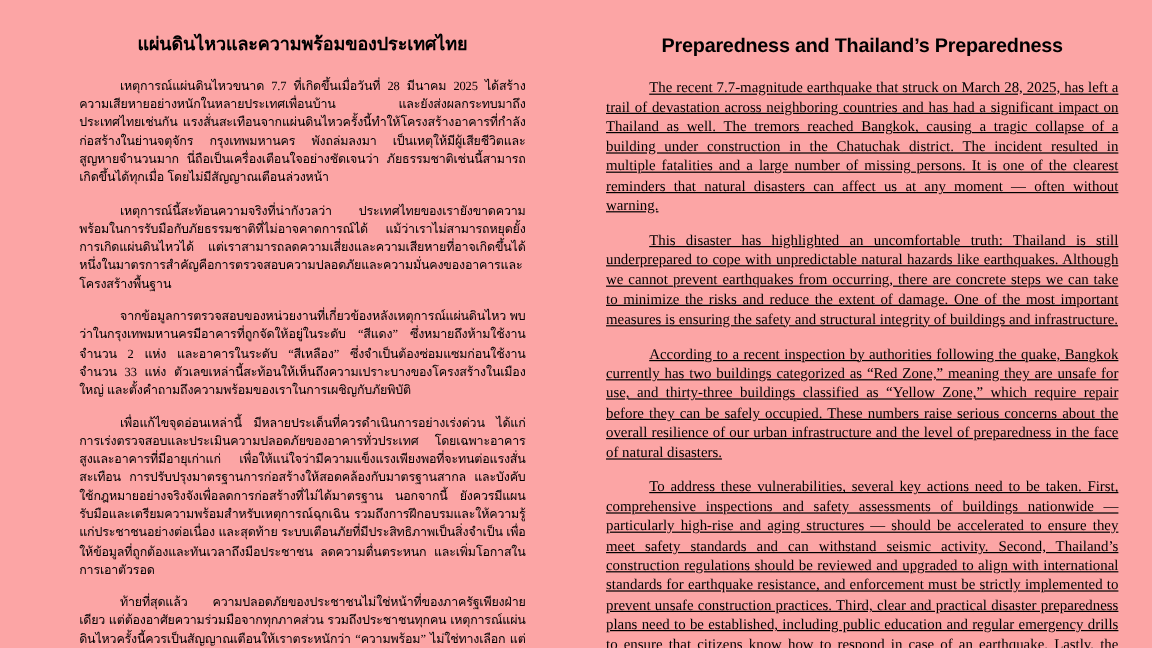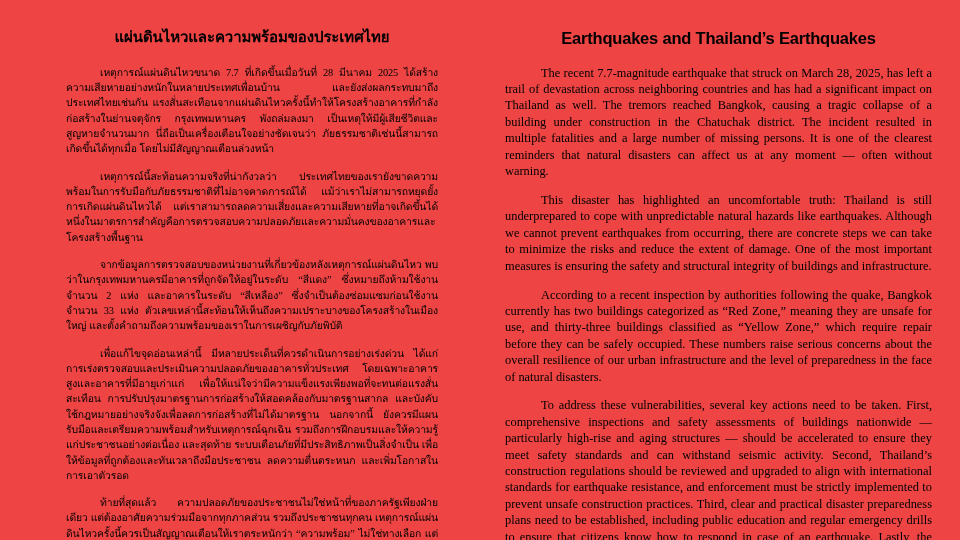--- a/index.html
+++ b/index.html
@@ -13,21 +13,21 @@
     overflow: hidden;
     font-family: "Liberation Serif", "DejaVu Serif", serif;
     color: #000000;
     -webkit-font-smoothing: antialiased;
   }
 
   .page {
     position: relative;
     width: 960px;
     height: 540px;
-    background: #ef4444;
+    background: #fca5a5;
     box-sizing: border-box;
     display: flex;
     align-items: center;
   }
 
   
   .column {
     box-sizing: border-box;
     height: 540px;
   }
@@ -80,20 +80,21 @@
     word-spacing: 0.4px;
     margin-bottom: 12px;
   }
 
   .body-english .para {
     font-family: "Liberation Serif", "DejaVu Serif", serif;
     font-size: 12.4px;
     line-height: 16.4px;
     margin-bottom: 12.5px;
     text-indent: 36px;
+    text-decoration: underline;
   }
 
   .body-english .para:last-child,
   .body-thai .para:last-child {
     margin-bottom: 0;
   }
 </style>
 </head>
 <body>
 
@@ -104,21 +105,21 @@
     <div class="body-thai">
       <p class="para">เหตุการณ์แผ่นดินไหวขนาด 7.7 ที่เกิดขึ้นเมื่อวันที่ 28 มีนาคม 2025 ได้สร้างความเสียหายอย่างหนักในหลายประเทศเพื่อนบ้าน และยังส่งผลกระทบมาถึงประเทศไทยเช่นกัน แรงสั่นสะเทือนจากแผ่นดินไหวครั้งนี้ทำให้โครงสร้างอาคารที่กำลังก่อสร้างในย่านจตุจักร กรุงเทพมหานคร พังถล่มลงมา เป็นเหตุให้มีผู้เสียชีวิตและสูญหายจำนวนมาก นี่ถือเป็นเครื่องเตือนใจอย่างชัดเจนว่า ภัยธรรมชาติเช่นนี้สามารถเกิดขึ้นได้ทุกเมื่อ โดยไม่มีสัญญาณเตือนล่วงหน้า</p>
       <p class="para">เหตุการณ์นี้สะท้อนความจริงที่น่ากังวลว่า ประเทศไทยของเรายังขาดความพร้อมในการรับมือกับภัยธรรมชาติที่ไม่อาจคาดการณ์ได้ แม้ว่าเราไม่สามารถหยุดยั้งการเกิดแผ่นดินไหวได้ แต่เราสามารถลดความเสี่ยงและความเสียหายที่อาจเกิดขึ้นได้ หนึ่งในมาตรการสำคัญคือการตรวจสอบความปลอดภัยและความมั่นคงของอาคารและโครงสร้างพื้นฐาน</p>
       <p class="para">จากข้อมูลการตรวจสอบของหน่วยงานที่เกี่ยวข้องหลังเหตุการณ์แผ่นดินไหว พบว่าในกรุงเทพมหานครมีอาคารที่ถูกจัดให้อยู่ในระดับ “สีแดง” ซึ่งหมายถึงห้ามใช้งาน จำนวน 2 แห่ง และอาคารในระดับ “สีเหลือง” ซึ่งจำเป็นต้องซ่อมแซมก่อนใช้งาน จำนวน 33 แห่ง ตัวเลขเหล่านี้สะท้อนให้เห็นถึงความเปราะบางของโครงสร้างในเมืองใหญ่ และตั้งคำถามถึงความพร้อมของเราในการเผชิญกับภัยพิบัติ</p>
       <p class="para">เพื่อแก้ไขจุดอ่อนเหล่านี้ มีหลายประเด็นที่ควรดำเนินการอย่างเร่งด่วน ได้แก่ การเร่งตรวจสอบและประเมินความปลอดภัยของอาคารทั่วประเทศ โดยเฉพาะอาคารสูงและอาคารที่มีอายุเก่าแก่ เพื่อให้แน่ใจว่ามีความแข็งแรงเพียงพอที่จะทนต่อแรงสั่นสะเทือน การปรับปรุงมาตรฐานการก่อสร้างให้สอดคล้องกับมาตรฐานสากล และบังคับใช้กฎหมายอย่างจริงจังเพื่อลดการก่อสร้างที่ไม่ได้มาตรฐาน นอกจากนี้ ยังควรมีแผนรับมือและเตรียมความพร้อมสำหรับเหตุการณ์ฉุกเฉิน รวมถึงการฝึกอบรมและให้ความรู้แก่ประชาชนอย่างต่อเนื่อง และสุดท้าย ระบบเตือนภัยที่มีประสิทธิภาพเป็นสิ่งจำเป็น เพื่อให้ข้อมูลที่ถูกต้องและทันเวลาถึงมือประชาชน ลดความตื่นตระหนก และเพิ่มโอกาสในการเอาตัวรอด</p>
       <p class="para">ท้ายที่สุดแล้ว ความปลอดภัยของประชาชนไม่ใช่หน้าที่ของภาครัฐเพียงฝ่ายเดียว แต่ต้องอาศัยความร่วมมือจากทุกภาคส่วน รวมถึงประชาชนทุกคน เหตุการณ์แผ่นดินไหวครั้งนี้ควรเป็นสัญญาณเตือนให้เราตระหนักว่า “ความพร้อม” ไม่ใช่ทางเลือก แต่เป็นสิ่งจำเป็น ภัยธรรมชาติอาจหลีกเลี่ยงไม่ได้ แต่ผลกระทบสามารถลดลงได้ หากเราทุกคนเตรียมตัวให้พร้อม</p>
     </div>
   </div>
 
   <div class="column column-english">
-    <h1 class="doc-title title-english">Earthquakes and Thailand’s Earthquakes</h1>
+    <h1 class="doc-title title-english">Preparedness and Thailand’s Preparedness</h1>
     <div class="body-english">
       <p class="para">The recent 7.7-magnitude earthquake that struck on March 28, 2025, has left a trail of devastation across neighboring countries and has had a significant impact on Thailand as well. The tremors reached Bangkok, causing a tragic collapse of a building under construction in the Chatuchak district. The incident resulted in multiple fatalities and a large number of missing persons. It is one of the clearest reminders that natural disasters can affect us at any moment — often without warning.</p>
       <p class="para">This disaster has highlighted an uncomfortable truth: Thailand is still underprepared to cope with unpredictable natural hazards like earthquakes. Although we cannot prevent earthquakes from occurring, there are concrete steps we can take to minimize the risks and reduce the extent of damage. One of the most important measures is ensuring the safety and structural integrity of buildings and infrastructure.</p>
       <p class="para">According to a recent inspection by authorities following the quake, Bangkok currently has two buildings categorized as “Red Zone,” meaning they are unsafe for use, and thirty-three buildings classified as “Yellow Zone,” which require repair before they can be safely occupied. These numbers raise serious concerns about the overall resilience of our urban infrastructure and the level of preparedness in the face of natural disasters.</p>
       <p class="para">To address these vulnerabilities, several key actions need to be taken. First, comprehensive inspections and safety assessments of buildings nationwide — particularly high-rise and aging structures — should be accelerated to ensure they meet safety standards and can withstand seismic activity. Second, Thailand’s construction regulations should be reviewed and upgraded to align with international standards for earthquake resistance, and enforcement must be strictly implemented to prevent unsafe construction practices. Third, clear and practical disaster preparedness plans need to be established, including public education and regular emergency drills to ensure that citizens know how to respond in case of an earthquake. Lastly, the development of an efficient and reliable early warning system is crucial to provide accurate and timely information to the public, reducing panic and increasing the chances of survival.</p>
 
     </div>
   </div>
 
 </div>

